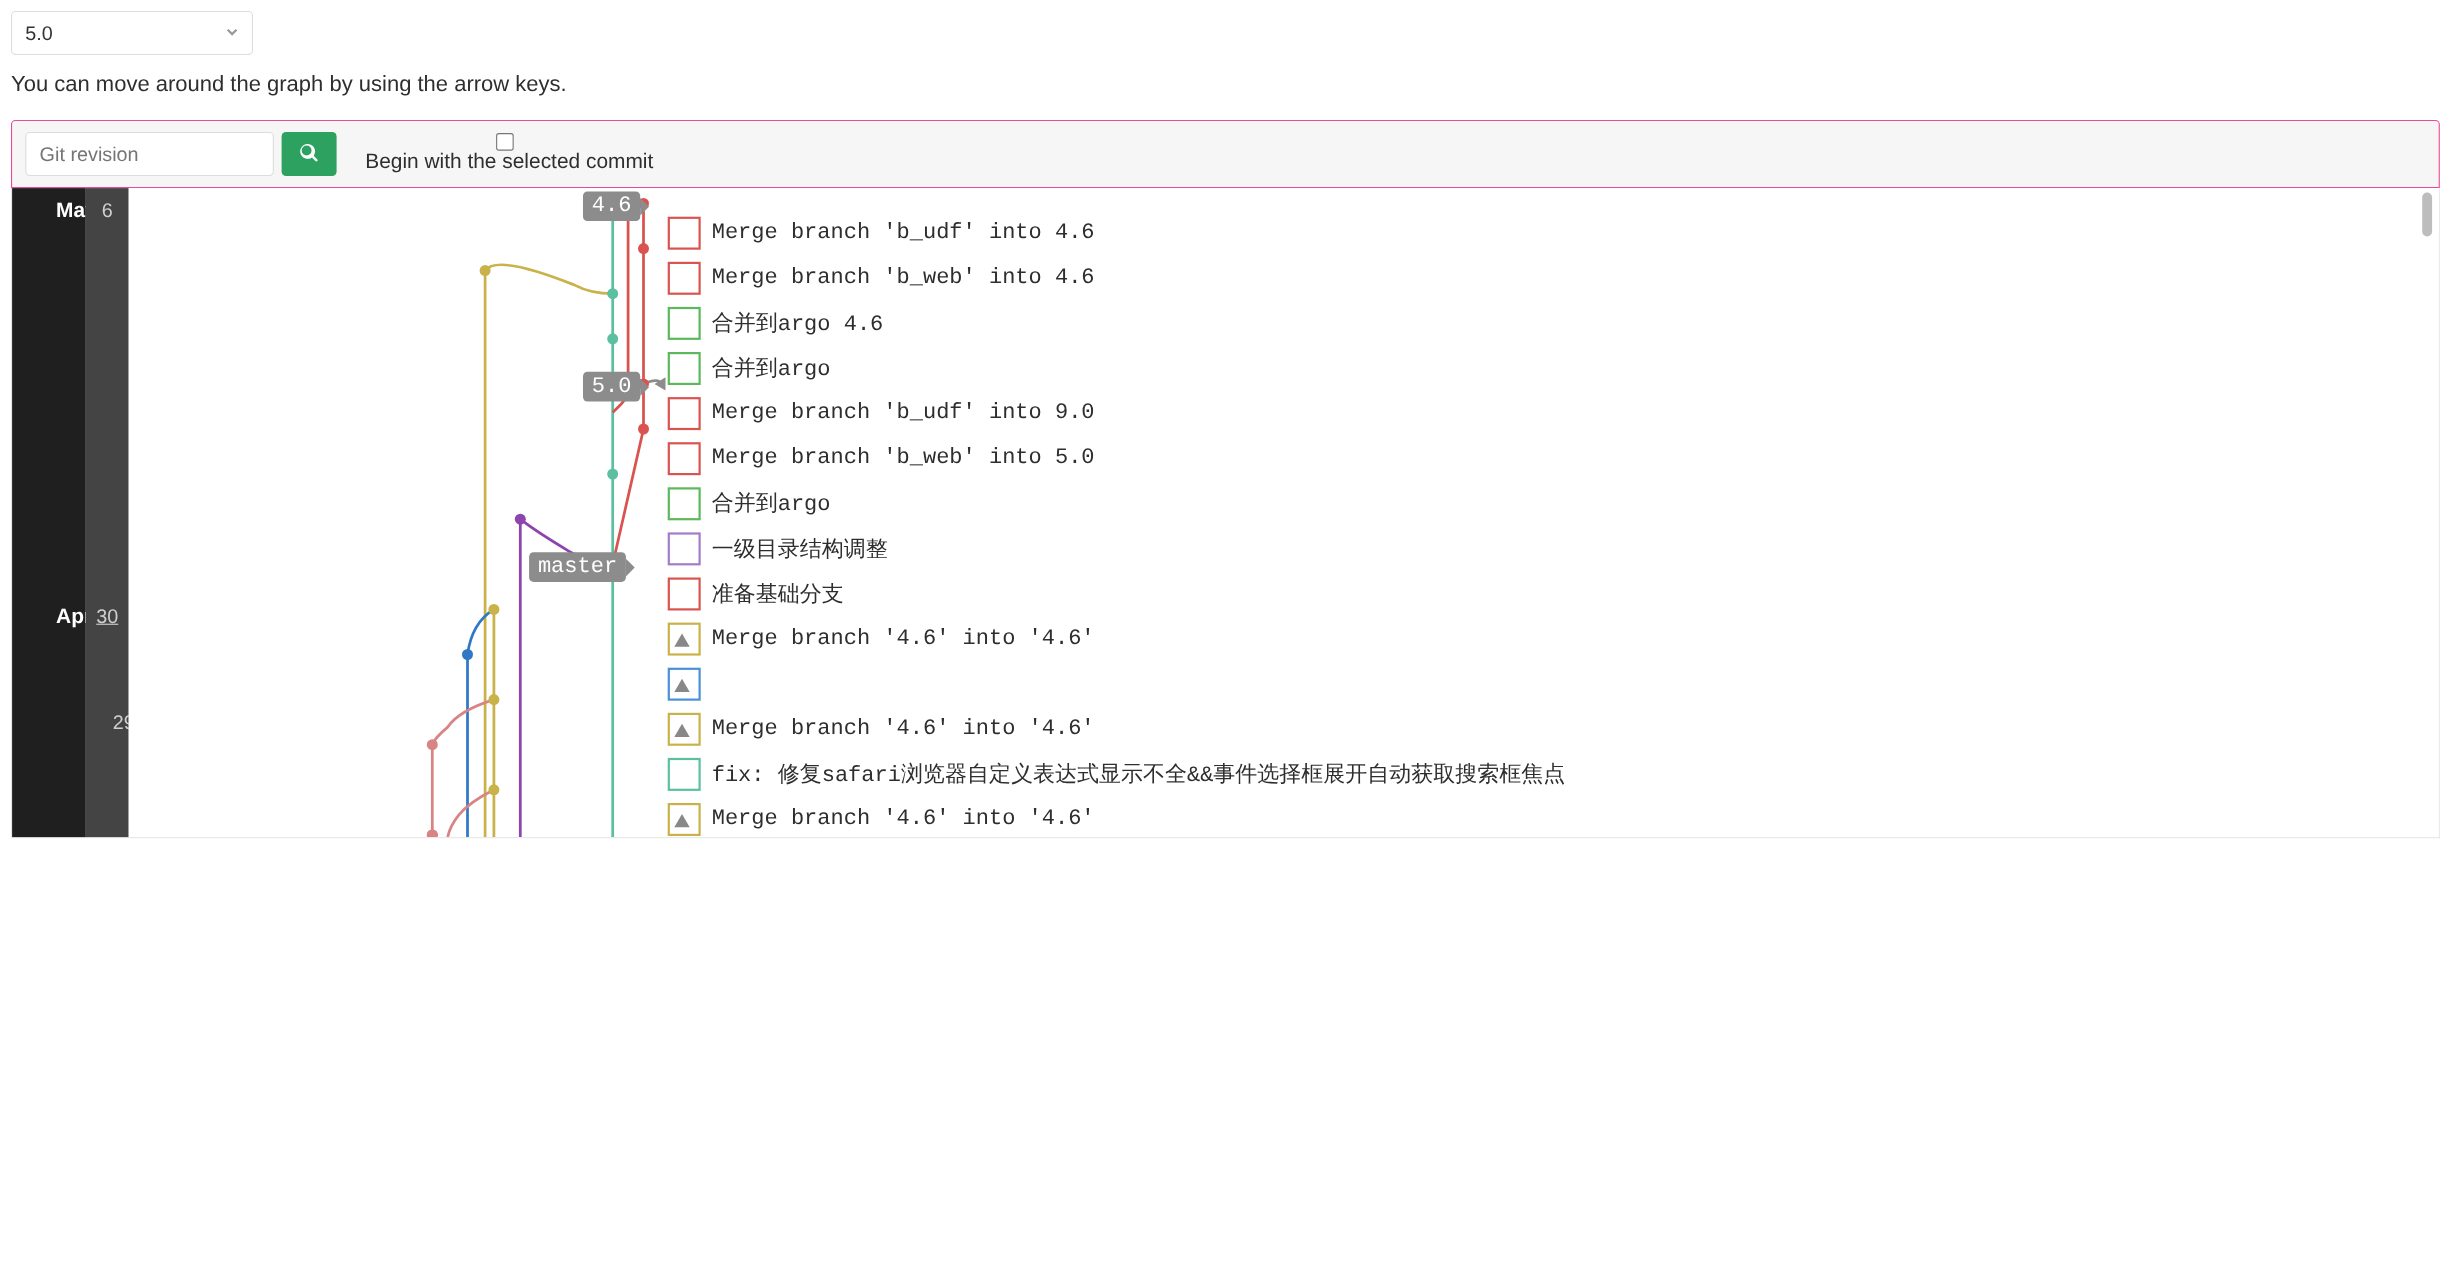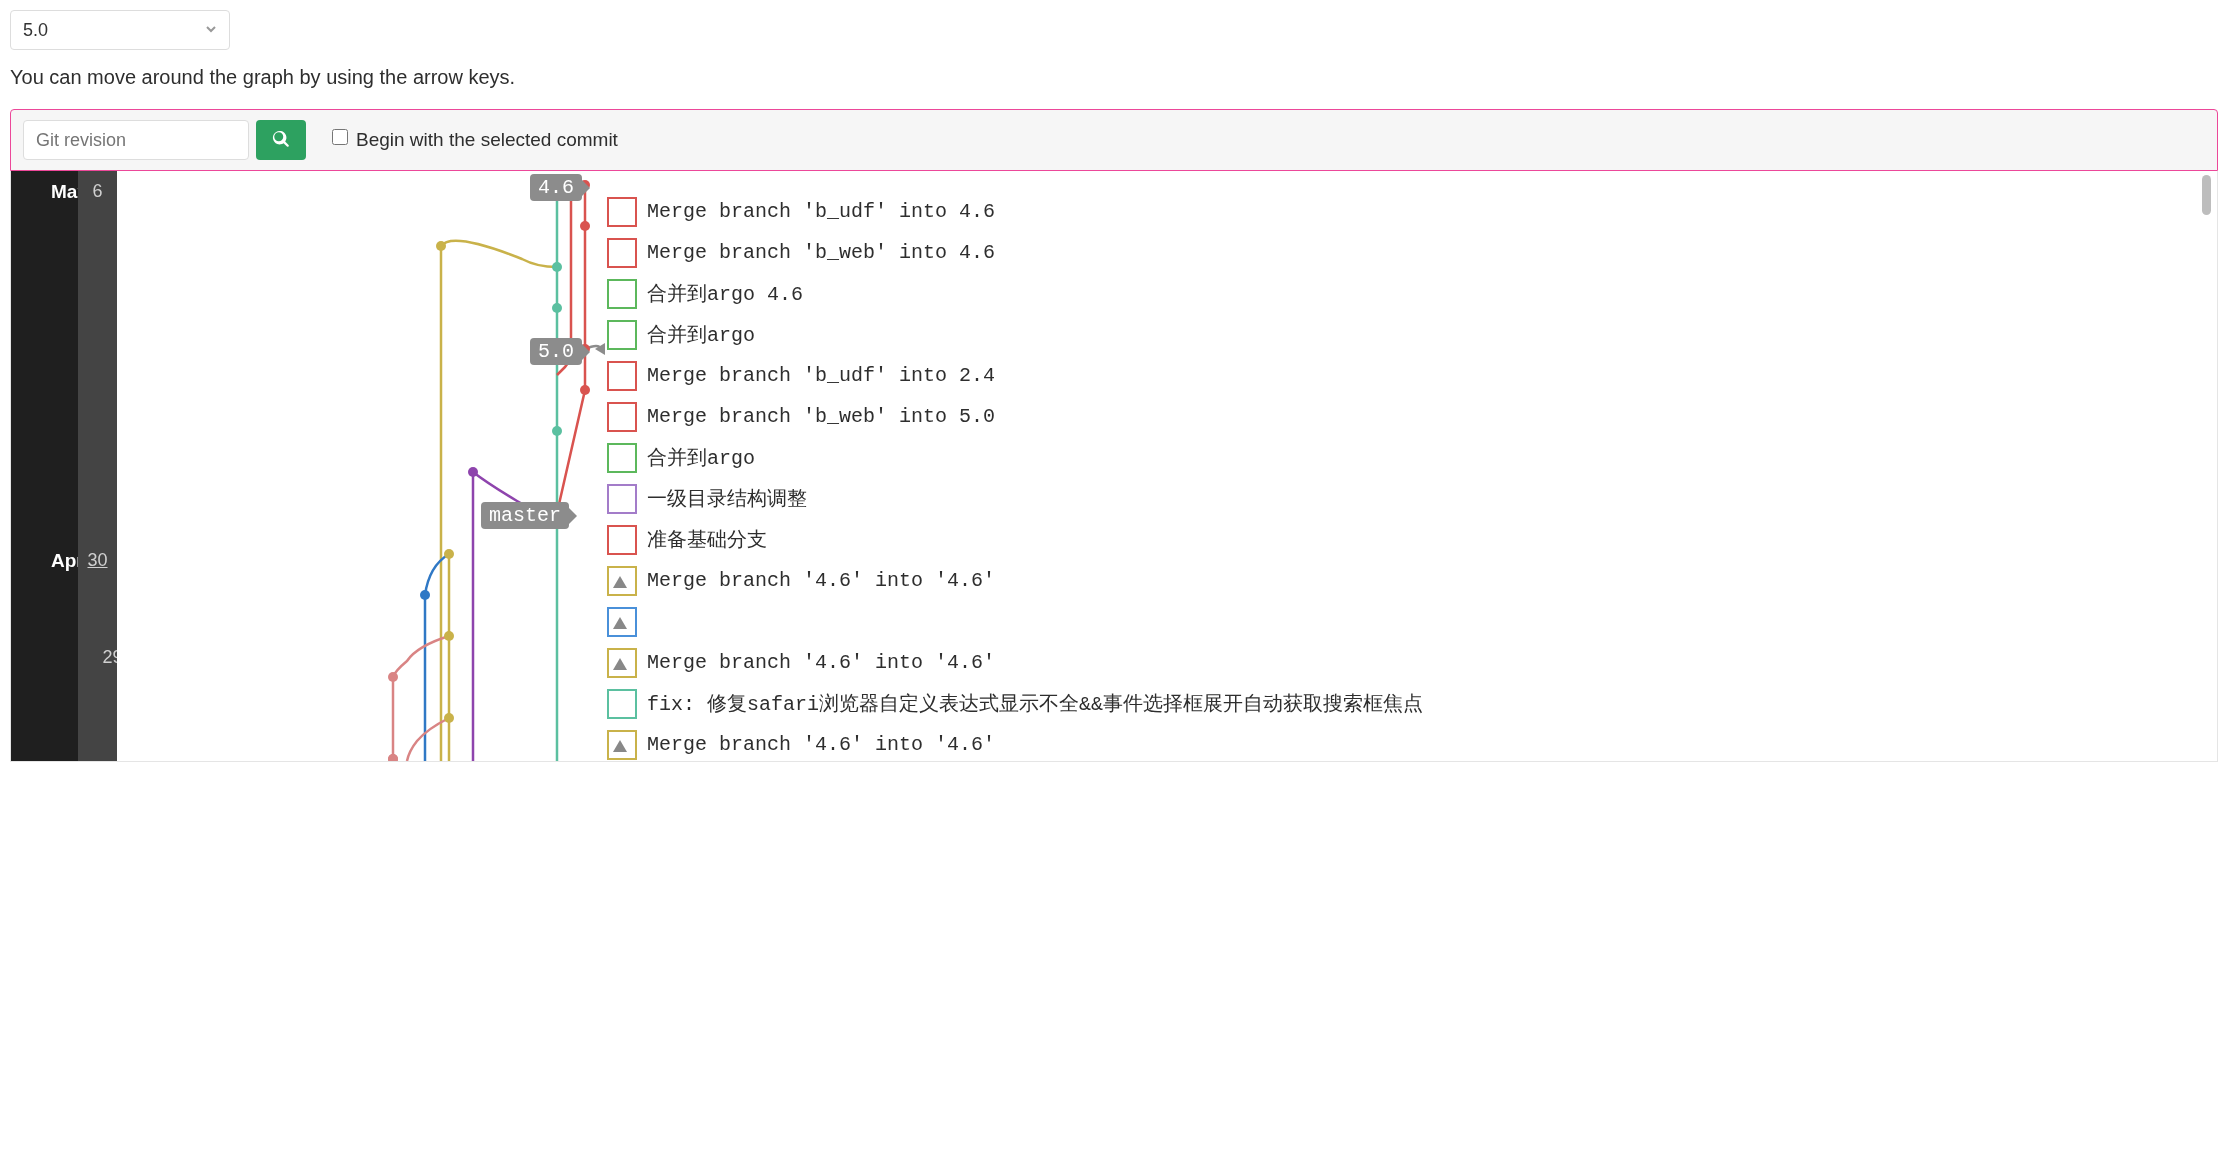--- a/index.html
+++ b/index.html
@@ -62,24 +62,26 @@
   border-radius: 4px;
   margin-left: 7px;
   cursor: pointer;
   display: flex;
   align-items: center;
   justify-content: center;
 }
 .search-button svg { fill: #fff; }
 .begin-check {
   display: flex;
+  align-items: center;
   margin-left: 26px;
   font-size: 19px;
   color: #2e2e2e;
   cursor: pointer;
+  flex-direction: column;
 }
 .begin-check input {
   width: 16px;
   height: 16px;
   margin-right: 8px;
 }
 .graph-panel {
   display: flex;
   border: 1px solid #e5e5e5;
   border-top: none;
@@ -283,21 +285,21 @@
         <div class="commit-row">
           <span class="avatar avatar-green"><span class="avatar-inner av-pat1"></span></span>
           <span>合并到argo 4.6</span>
         </div>
         <div class="commit-row">
           <span class="avatar avatar-green"><span class="avatar-inner av-pat1"></span></span>
           <span>合并到argo</span>
         </div>
         <div class="commit-row">
           <span class="avatar avatar-red"><span class="avatar-inner av-pat1"></span></span>
-          <span>Merge branch 'b_udf' into 2.4</span>
+          <span>Merge branch 'b_udf' into 9.0</span>
         </div>
         <div class="commit-row">
           <span class="avatar avatar-red"><span class="avatar-inner av-pat1"></span></span>
           <span>Merge branch 'b_web' into 5.0</span>
         </div>
         <div class="commit-row">
           <span class="avatar avatar-green"><span class="avatar-inner av-pat1"></span></span>
           <span>合并到argo</span>
         </div>
         <div class="commit-row">

